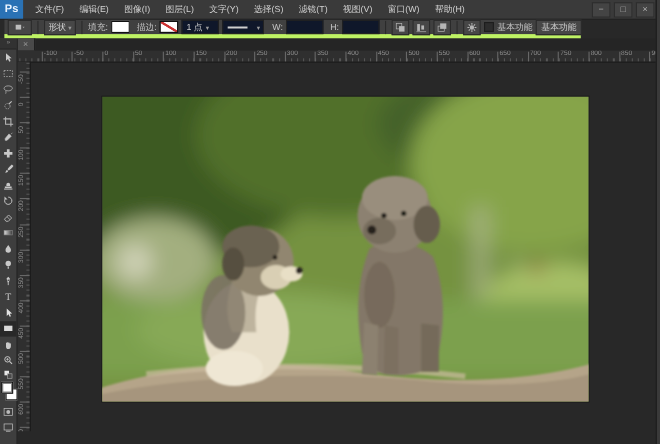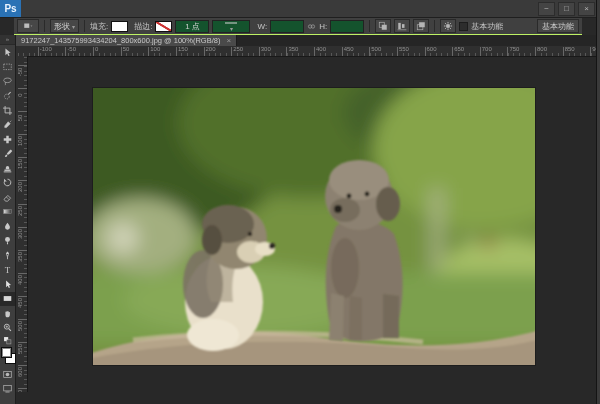--- a/index.html
+++ b/index.html
@@ -7,29 +7,29 @@
        font-family:"Liberation Sans",sans-serif;-webkit-font-smoothing:antialiased;}
   
   .menubar{position:absolute;left:0;top:0;width:600px;height:18px;background:#3a3a3a;
            border-bottom:1px solid #1f1f1f;display:flex;align-items:center;box-sizing:border-box;}
   .ps-logo{width:21px;height:17px;background:#2a72b5;color:#eaf4ff;font-size:10px;font-weight:bold;
            display:flex;align-items:center;justify-content:center;margin-right:4px;}
   .menu-item{font-size:8px;color:#d2d2d2;padding:0 7px;line-height:17px;white-space:nowrap;}
   .win-controls{margin-left:auto;display:flex;gap:3px;padding-right:5px;}
   .win-btn{width:15px;height:12px;color:#b5b5b5;font-size:8px;text-align:center;line-height:12px;background:#444;border:1px solid #2c2c2c;}
   
-  .optionsbar{position:absolute;left:14px;top:18px;width:568px;height:17px;background:#404040;
-              border-bottom:1px solid #bef264;display:flex;align-items:center;gap:3px;
+  .optionsbar{position:absolute;left:4px;top:18px;width:524px;height:17px;background:#404040;
+              border-bottom:4px solid #bef264;display:flex;align-items:center;gap:3px;
               font-size:8px;color:#c6c6c6;padding:0 3px;box-sizing:border-box;white-space:nowrap;}
   .ob-sep{width:1px;height:12px;background:#2a2a2a;margin:0 2px;flex:none;}
   .ob-btn{display:flex;align-items:center;gap:2px;background:#474747;border:1px solid #2a2a2a;
           height:12px;padding:0 3px;color:#cfcfcf;}
   .ob-drop{font-size:6px;color:#9a9a9a;}
-  .ob-field{background:#14532d;border:1px solid #222;height:11px;min-width:26px;display:flex;
-            align-items:center;padding:0 3px;color:#cfcfcf;flex-direction:column;}
+  .ob-field{background:#0f172a;border:1px solid #222;height:11px;min-width:26px;display:flex;
+            align-items:center;padding:0 3px;color:#cfcfcf;}
   .swatch{width:15px;height:9px;background:#fff;border:1px solid #111;flex:none;}
   .swatch-none{background:linear-gradient(to top right,#fff 42%,#cc3333 46%,#cc3333 56%,#fff 60%);}
   .ob-ibtn{width:14px;height:12px;background:#474747;border:1px solid #2a2a2a;display:flex;
            align-items:center;justify-content:center;flex:none;}
   .ob-ibtn svg{width:10px;height:10px;}
   .ob-check{width:7px;height:7px;background:#2d2d2d;border:1px solid #1d1d1d;flex:none;}
   .workspace-btn{margin-left:auto;background:#474747;border:1px solid #2a2a2a;height:12px;
                  display:flex;align-items:center;padding:0 4px;color:#cfcfcf;flex:none;}
   
   .tabbar{position:absolute;left:16px;top:35px;right:0;height:11px;background:#252525;display:flex;}
@@ -76,20 +76,32 @@
   .sb-arrow{color:#8a8a8a;font-size:7px;}
   .win-edge{position:absolute;right:0;top:0;bottom:0;width:3px;background:#3a3a3a;border-left:1px solid #141414;}
 </style>
 </head>
 <body>
 
 <div id="app">
 
   <div class="menubar">
     <div class="ps-logo">Ps</div>
+    <div style="display:flex">
+        <div class="menu-item">文件(F)</div>
+        <div class="menu-item">编辑(E)</div>
+        <div class="menu-item">图像(I)</div>
+        <div class="menu-item">图层(L)</div>
+        <div class="menu-item">文字(Y)</div>
+        <div class="menu-item">选择(S)</div>
+        <div class="menu-item">滤镜(T)</div>
+        <div class="menu-item">视图(V)</div>
+        <div class="menu-item">窗口(W)</div>
+        <div class="menu-item">帮助(H)</div>
+      </div>
     <div class="win-controls">
         <div class="win-btn">−</div>
         <div class="win-btn">□</div>
         <div class="win-btn">×</div>
       </div>
   </div>
 
   <div class="optionsbar">
     <div class="ob-ibtn" style="width:20px">
       <svg viewBox="0 0 16 16">
@@ -167,21 +179,20 @@
     </div>
     <div class="ob-check"></div>
     <span>基本功能</span>
     <div class="workspace-btn">
       <span>基本功能</span>
     </div>
   </div>
 
   <div class="tabbar">
     <div class="doc-tab">
-      <span>9172247_143575993434204_800x600.jpg @ 100%(RGB/8)</span>
       <span class="tab-close">×</span>
     </div>
   </div>
 
   <div class="toolbar">
     <div class="tb-chevron">»</div>
     <div style="display:flex;flex-direction:column;align-items:center;width:100%">
         <div class="tool">
           <svg viewBox="0 0 16 16">
             <path d="M5 2v10l2.6-2.4 1.7 3.6 1.8-.9-1.7-3.5 3.2-.3z" fill="#c8c8c8"></path>

